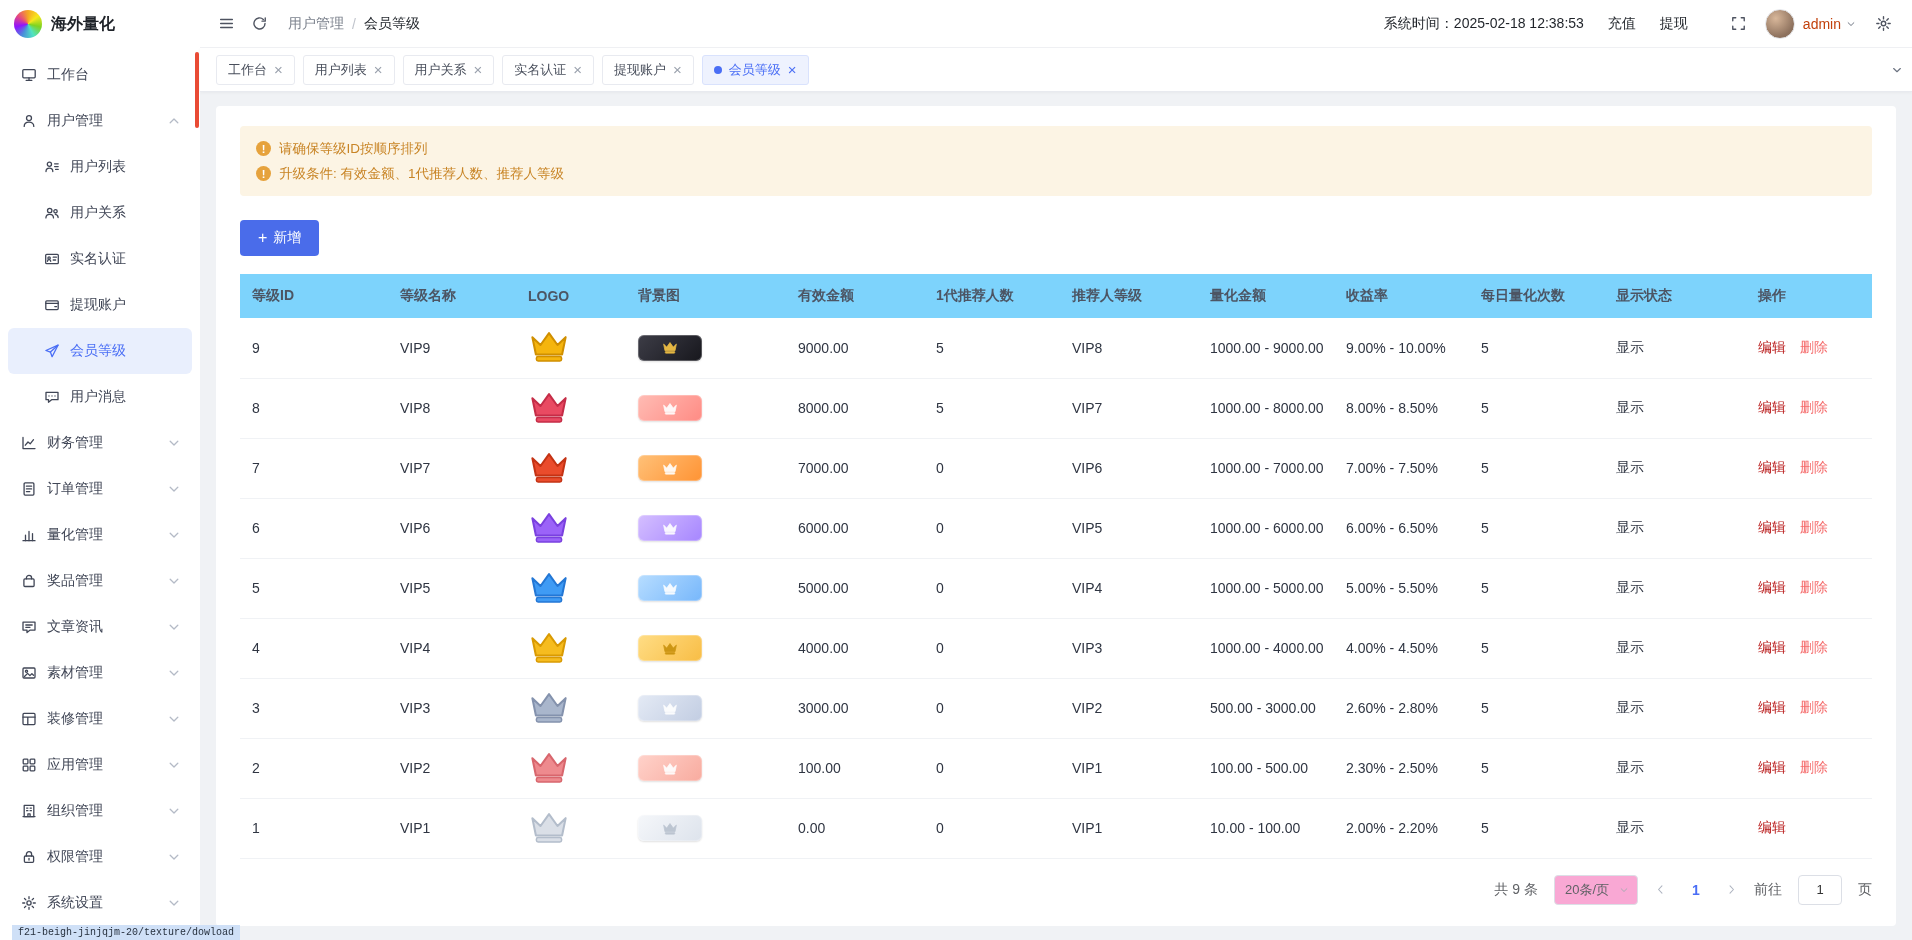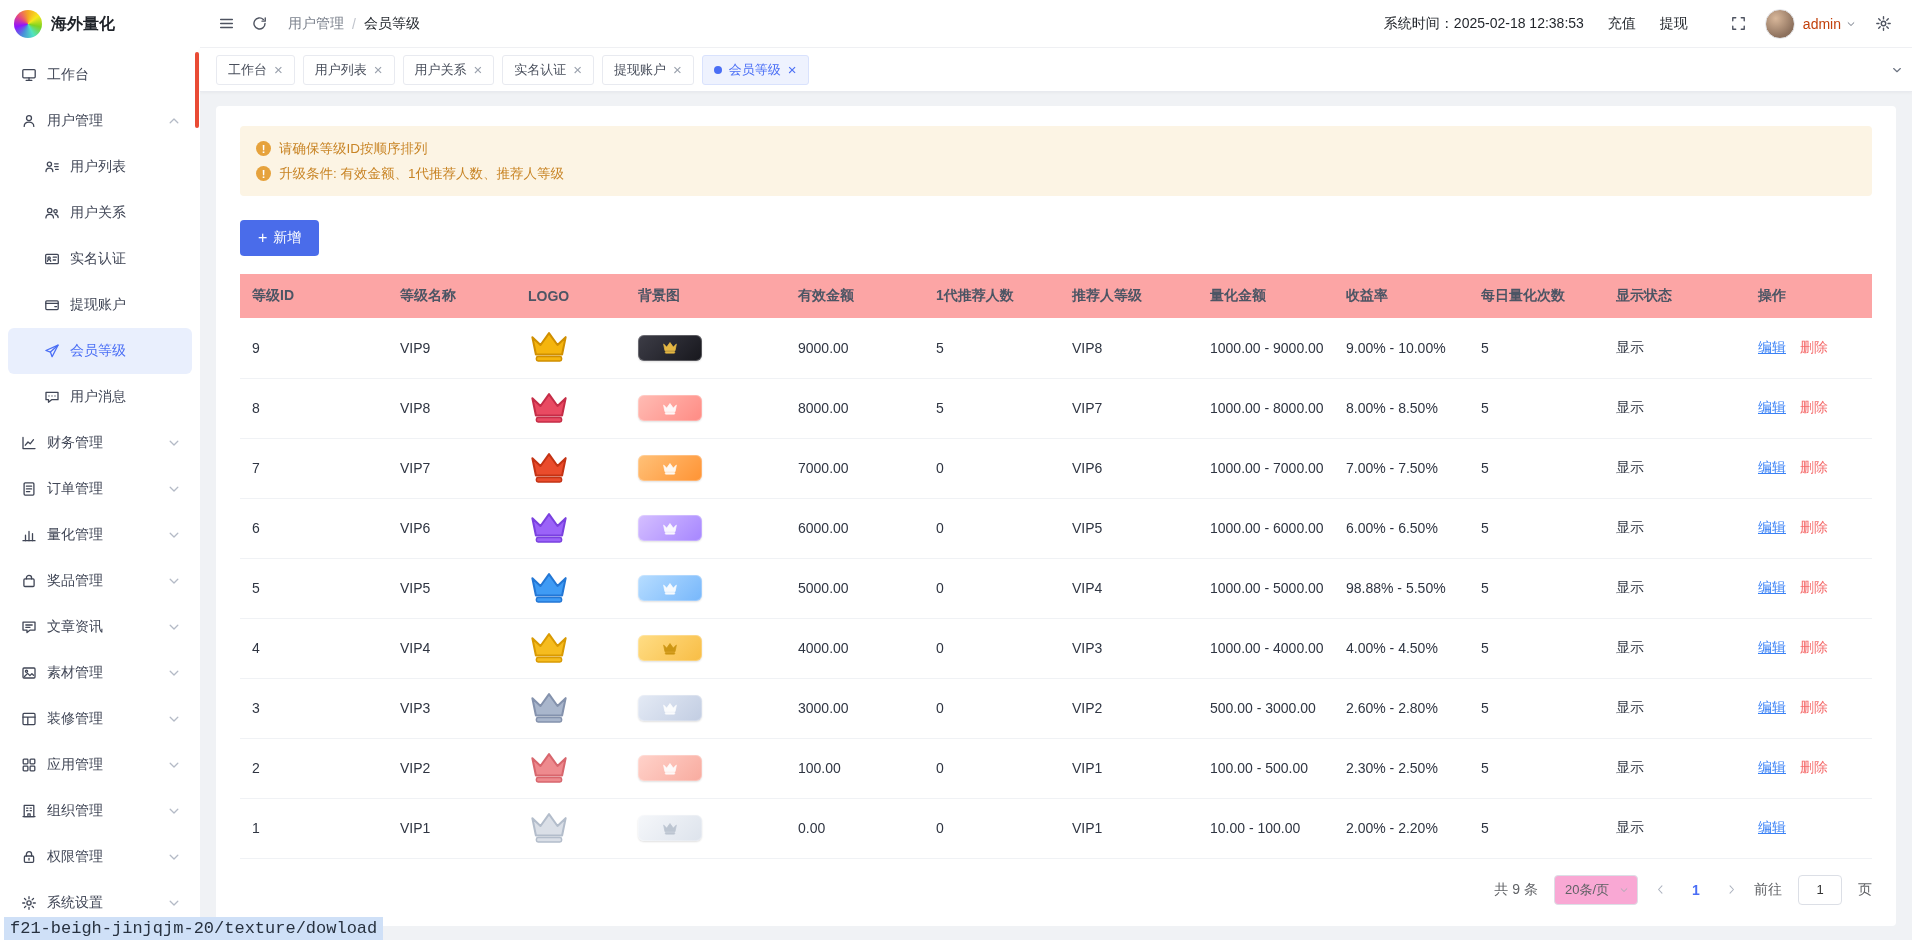--- a/index.html
+++ b/index.html
@@ -65,45 +65,45 @@
     font-weight:700; display:inline-flex; align-items:center; justify-content:center; flex:0 0 15px; }
   .alert-text { color:#c88425; font-size:13.5px; }
 
   .toolbar { margin-top:24px; }
   .btn-primary { display:inline-flex; align-items:center; gap:6px; height:36px; padding:0 18px; background:#4a6cea;
     color:#fff; border:none; border-radius:4px; font-size:14px; cursor:pointer; font-family:inherit; }
   .btn-plus { font-size:16px; line-height:1; }
 
   .table-wrap { margin-top:18px; }
   table { width:100%; border-collapse:collapse; table-layout:fixed; }
-  th { background:#fca5a5; text-align:left; font-weight:600; color:#4c5564; font-size:14px; height:44px; padding:0 10px; }
+  th { background:#7dd3fc; text-align:left; font-weight:600; color:#4c5564; font-size:14px; height:44px; padding:0 10px; }
   th:first-child, td:first-child { padding-left:12px; }
   td { height:60px; padding:0 10px; border-bottom:1px solid #f0f2f5; color:#2f3542; font-size:14px; }
   .col-0{width:150px}.col-1{width:128px}.col-2{width:110px}.col-3{width:160px}.col-4{width:138px}.col-5{width:136px}
   .col-6{width:138px}.col-7{width:136px}.col-8{width:135px}.col-9{width:135px}.col-10{width:142px}
   .bg-badge { display:inline-flex; align-items:center; justify-content:center; width:64px; height:26px;
     border-radius:6px; box-shadow:inset 0 0 0 1px rgba(255,255,255,0.25), 0 1px 2px rgba(0,0,0,0.12); }
   .bg-badge svg { opacity:0.92; }
   .action-link { cursor:pointer; margin-right:14px; text-decoration:none; }
-  .action-0 { color:#3b82f6;text-decoration:underline; }
+  .action-0 { color:#b91c1c; }
   .action-1 { color:#f56c6c; }
 
   .pagination { margin-top:16px; display:flex; align-items:center; justify-content:flex-end; gap:16px; color:#606266; }
   .page-size-select { position:relative; display:inline-flex; align-items:center; height:30px; padding:0 28px 0 10px;
     border:1px solid #dcdfe6; border-radius:4px; font-size:13px; color:#606266; cursor:pointer; background:#f9a8d4; }
   .sel-arrow { position:absolute; right:7px; display:inline-flex; color:#a8abb2; }
   .sel-arrow svg { width:12px; height:12px; }
   .page-btn { display:inline-flex; color:#aeb4c0; cursor:pointer; }
   .page-btn svg { width:13px; height:13px; }
   .page-number { min-width:26px; text-align:center; color:#4a6ef5; font-weight:600; cursor:pointer; }
   .goto-input { width:44px; height:30px; border:1px solid #dcdfe6; border-radius:4px; text-align:center;
     font-size:13px; color:#333; font-family:inherit; }
 
-  .statusbar { position:fixed; left:4px; bottom:0; background:#cfe0f7; color:#27313f;
-    font-family:"Liberation Mono","DejaVu Sans Mono",monospace; font-size:17px; padding:2px 6px; }
+  .statusbar { position:fixed; left:12px; bottom:0; background:#cfe0f7; color:#27313f;
+    font-family:"Liberation Mono","DejaVu Sans Mono",monospace; font-size:10px; padding:2px 6px; }
 </style>
 </head>
 <body>
 
 <div class="app">
 
   <aside class="sidebar">
     <div class="logo-row">
       <span class="logo-circle"></span>
       <span class="brand-name">海外量化</span>
@@ -573,21 +573,21 @@
                   <td class="col-3"><span class="bg-badge" style="background: linear-gradient(135deg, rgb(183, 221, 255), rgb(119, 183, 251));">
                       <svg width="16" height="13" viewBox="0 0 24 20">
                         <path d="M2.2 4.8 7 9.4 12 2.4l5 7 4.8-4.6-2.1 10.2H4.3L2.2 4.8z" fill="#ffffff" stroke="#ffffff" stroke-width="1.2" stroke-linejoin="round"></path>
                         <rect x="4.6" y="16.2" width="14.8" height="2.6" rx="1" fill="#ffffff" stroke="#ffffff" stroke-width="0.9"></rect>
                       </svg>
                     </span></td>
                   <td class="col-4">5000.00</td>
                   <td class="col-5">0</td>
                   <td class="col-6">VIP4</td>
                   <td class="col-7">1000.00 - 5000.00</td>
-                  <td class="col-8">98.88% - 5.50%</td>
+                  <td class="col-8">5.00% - 5.50%</td>
                   <td class="col-9">5</td>
                   <td class="col-10">显示</td>
                   <td class="col-11"><a class="action-link action-0">编辑</a><a class="action-link action-1">删除</a></td>
                 </tr>
                 <tr>
                   <td class="col-0">4</td>
                   <td class="col-1">VIP4</td>
                   <td class="col-2"><svg width="42" height="34" viewBox="0 0 24 20">
                       <path d="M2.2 4.8 7 9.4 12 2.4l5 7 4.8-4.6-2.1 10.2H4.3L2.2 4.8z" fill="#f6bc1f" stroke="#d99a03" stroke-width="1.2" stroke-linejoin="round"></path>
                       <rect x="4.6" y="16.2" width="14.8" height="2.6" rx="1" fill="#f6bc1f" stroke="#d99a03" stroke-width="0.9"></rect>

